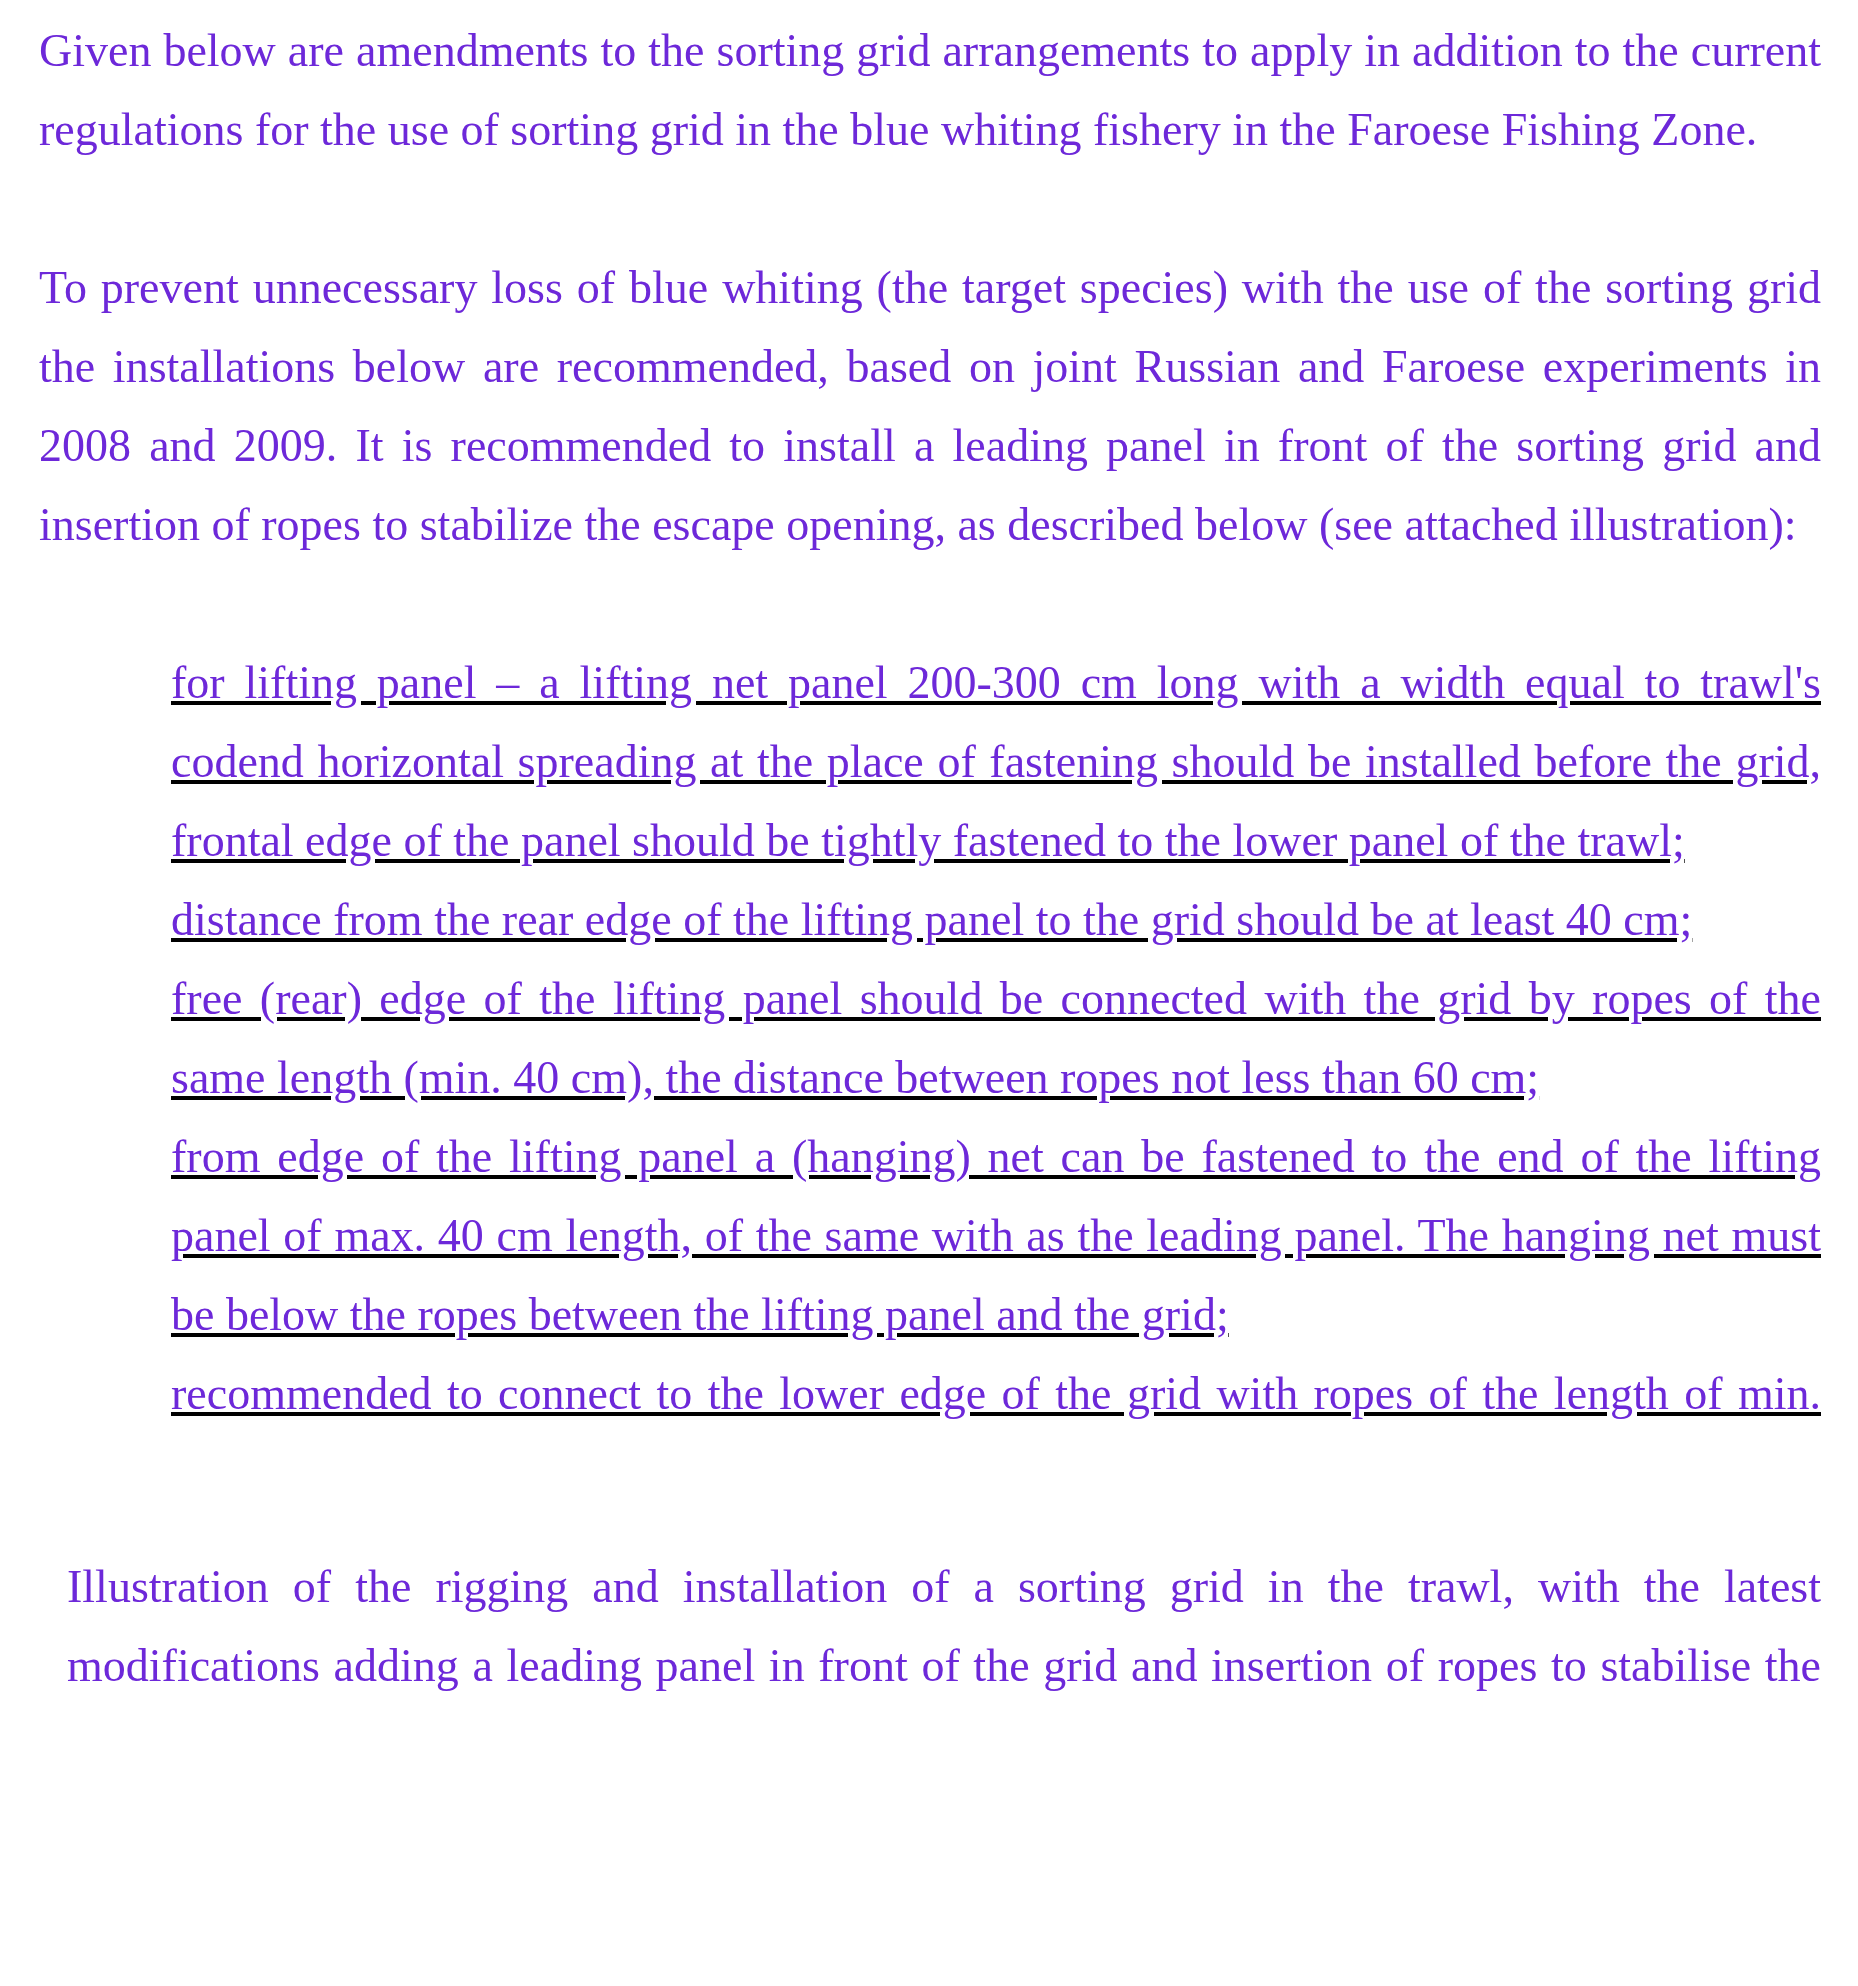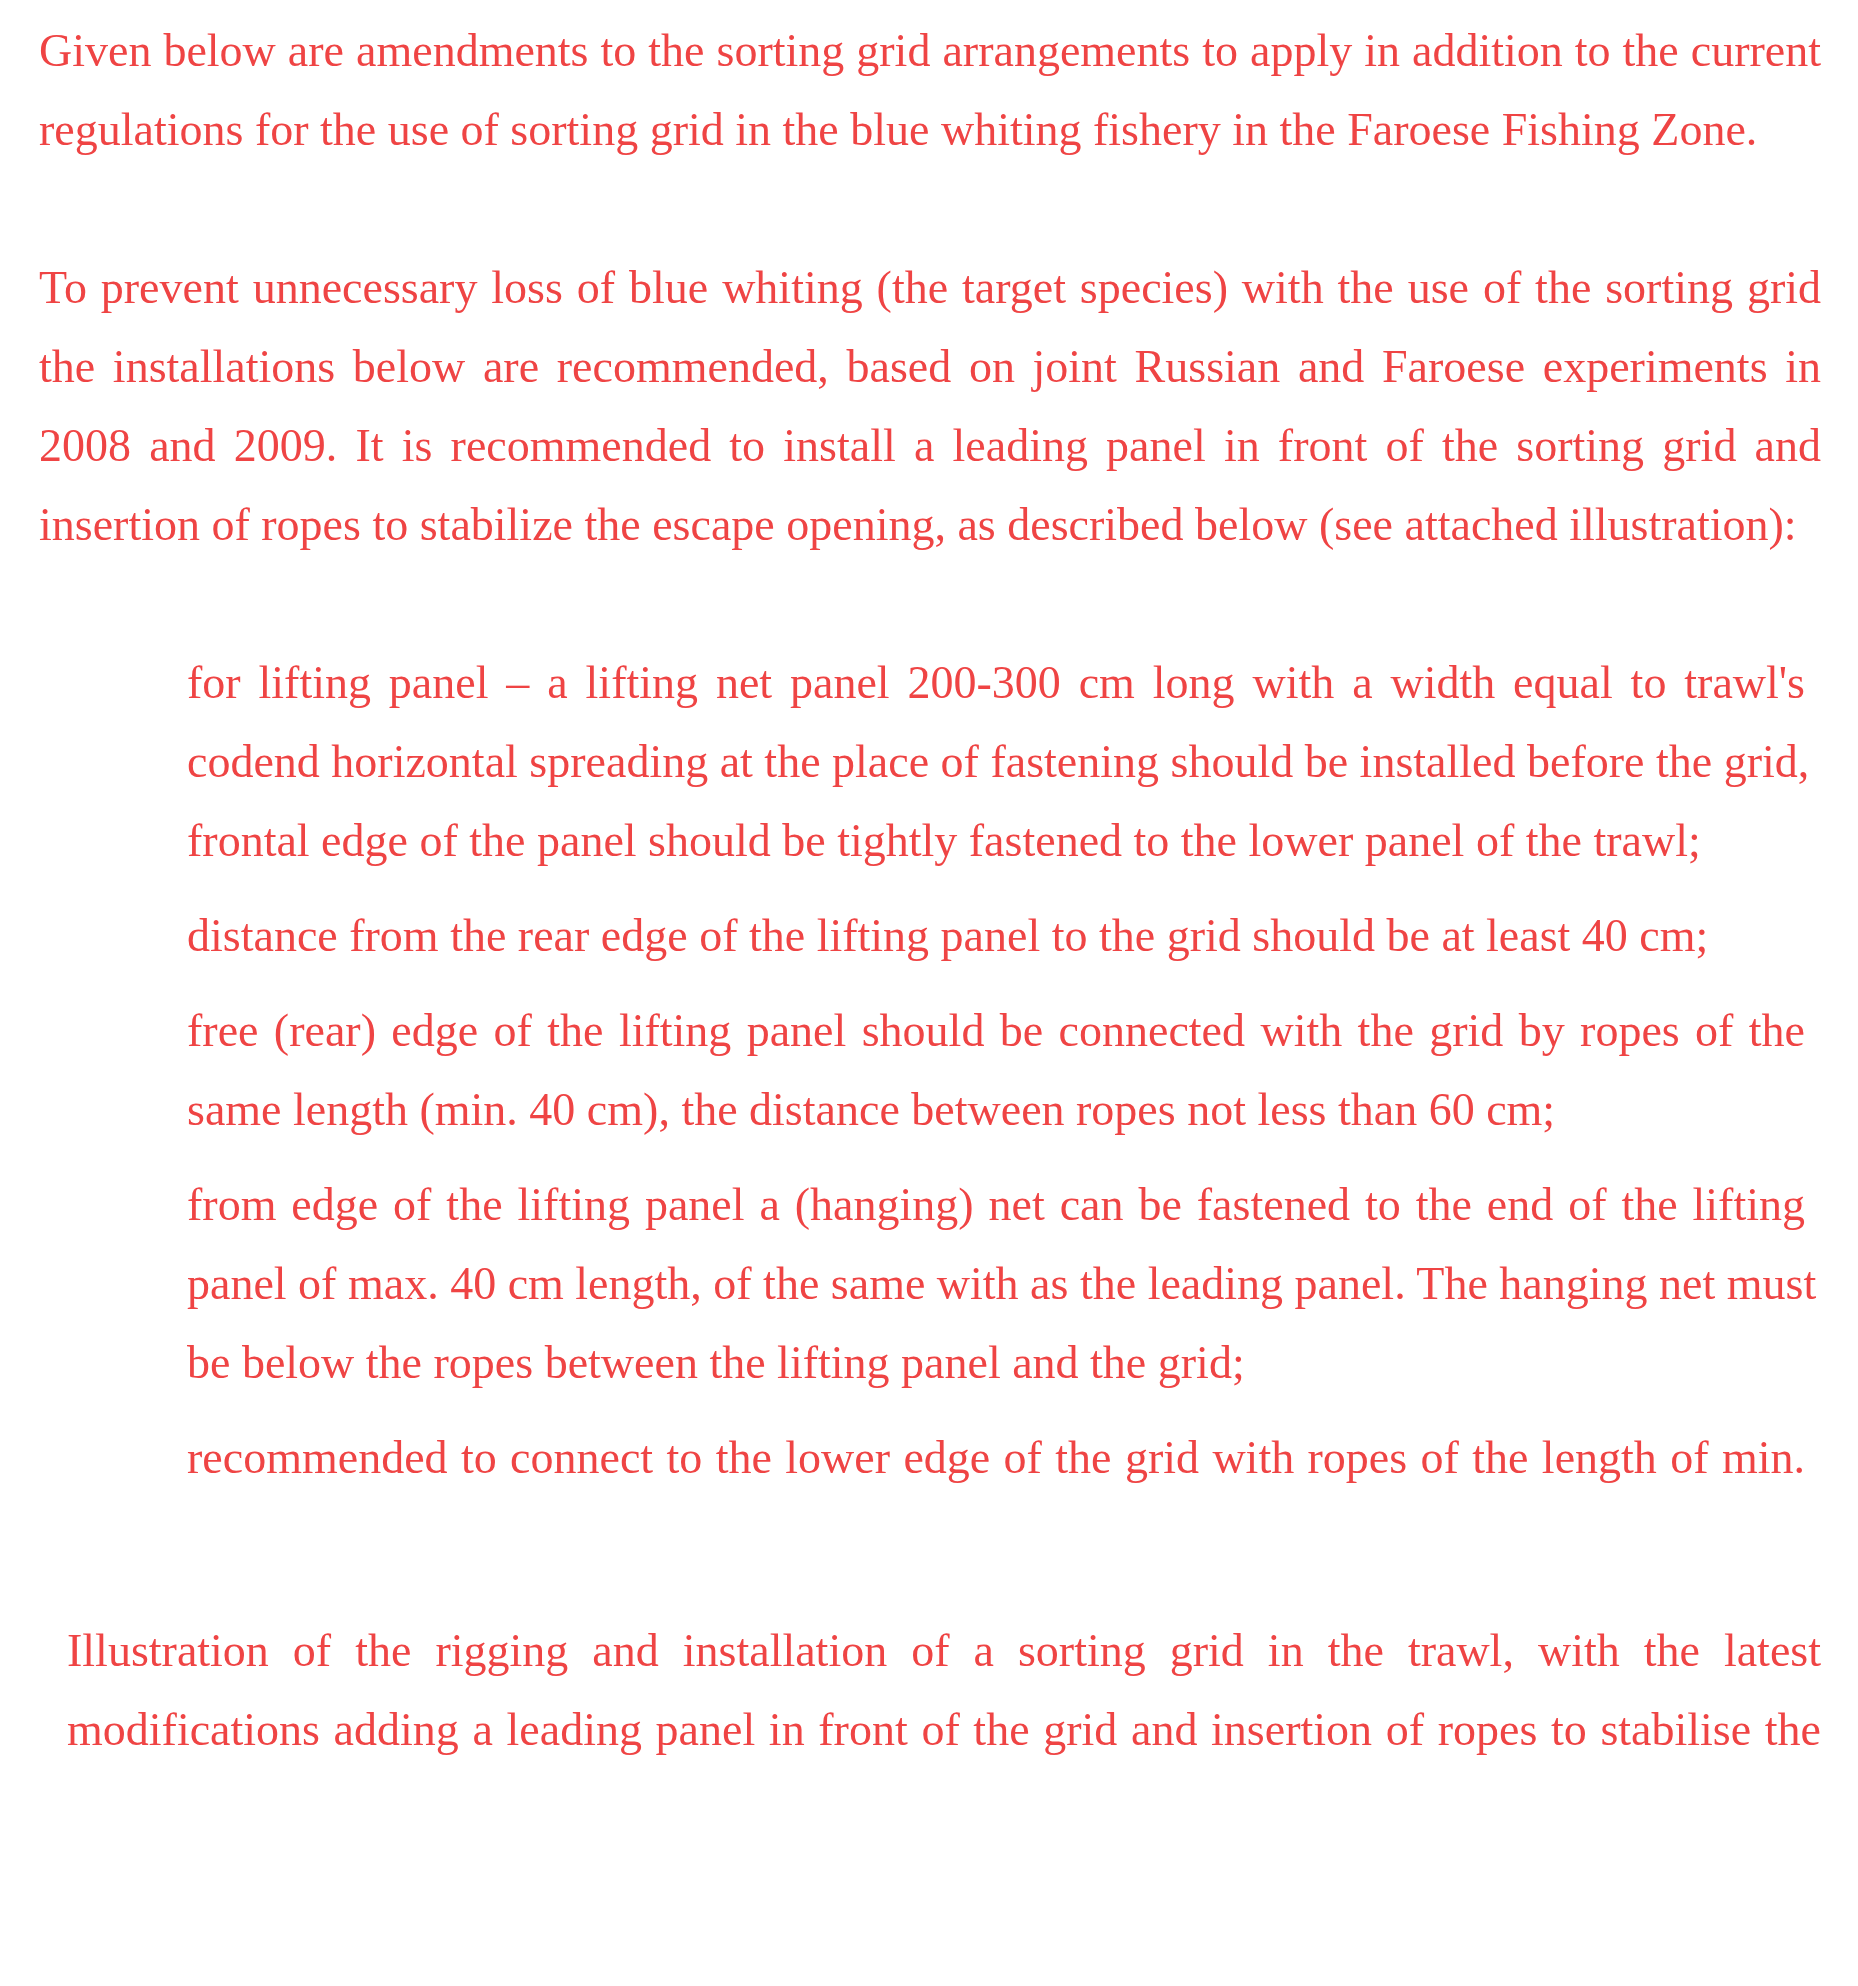--- a/index.html
+++ b/index.html
@@ -15,35 +15,36 @@
     padding: 11px 38px 0 39px;
     background: #ffffff;
     overflow: hidden;
     color: #000000;
   }
   .line {
     font-family: "Liberation Serif", serif;
     font-size: 46px;
     line-height: 79px;
     white-space: nowrap;
-    color: #ef4444;
+    color: #6d28d9;
   }
   
   .just {
     text-align: justify;
     text-align-last: justify;
   }
   .para {
     margin: 0 0 79px 0;
   }
   .list {
     margin: 0 0 114px 132px;
   }
   .list .para {
-    margin: 16px;
+    margin: 0;
+    text-decoration: underline;
   }
   .para.final {
     margin-bottom: 0;
     margin-left: 28px;
   }
 </style>
 </head>
 <body>
 
 <div class="page">

